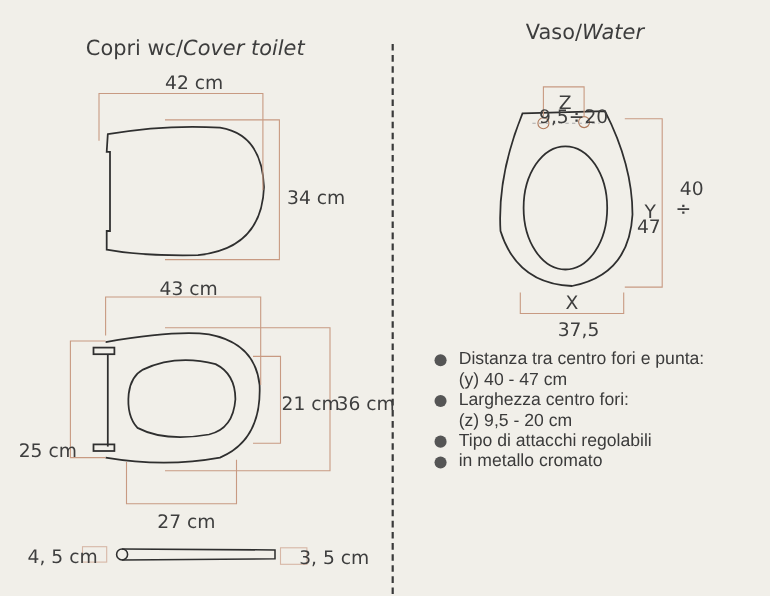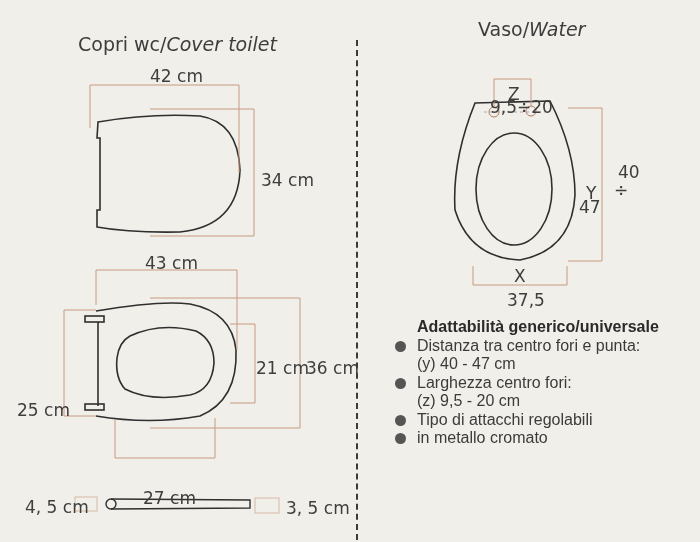--- a/index.html
+++ b/index.html
@@ -74,39 +74,38 @@
 <div class="abs title" style="left:78px;top:33px;">
   <span>Copri wc/</span><i>Cover toilet</i>
 </div>
 <div class="abs dim" style="left:150px;top:66px;">42 cm</div>
 <div class="abs dim" style="left:261px;top:170px;">34 cm</div>
 
 <div class="abs dim" style="left:145px;top:253px;">43 cm</div>
 <div class="abs dim" style="left:17px;top:360px;margin-top:40px;">25 cm</div>
 <div class="abs dim" style="left:256px;top:358px;">21 cm</div>
 <div class="abs dim" style="left:306px;top:358px;">36 cm</div>
-<div class="abs dim" style="left:143px;top:488px;text-align:right;">27 cm</div>
+<div class="abs dim" style="left:143px;top:465px;text-align:right;">27 cm</div>
 
 <div class="abs dim" style="left:25px;top:497px;">4, 5 cm</div>
-<div class="abs dim" style="left:286px;top:498px;text-align:right;">3, 5 cm</div>
+<div class="abs dim" style="left:272px;top:498px;text-align:right;">3, 5 cm</div>
 
 <div class="abs title" style="left:478px;top:18px;">
   <span>Vaso/</span><i>Water</i>
 </div>
 <div class="abs dim" style="left:490px;top:61px;margin-top:36px;">9,5÷20</div>
 <div class="abs dim" style="left:508px;top:84px;">Z</div>
 <div class="abs dim" style="left:586px;top:183px;">Y</div>
 <div class="abs dim" style="left:618px;top:162px;">40</div>
 <div class="abs dim" style="left:614px;top:180px;">÷</div>
 <div class="abs dim" style="left:579px;top:197px;">47</div>
 <div class="abs dim" style="left:514px;top:266px;">X</div>
 <div class="abs dim" style="left:507px;top:290px;">37,5</div>
 
 <div class="specs">
-  <div class="spec-heading">Adattabilità generico/universale</div>
   <div class="spec-row">
     <span class="bullet g"></span>
     <div>Distanza tra centro fori e punta:</div>
     <div>(y) 40 - 47 cm</div>
   </div>
   <div class="spec-row">
     <span class="bullet g"></span>
     <div>Larghezza centro fori:</div>
     <div>(z) 9,5 - 20 cm</div>
   </div>

